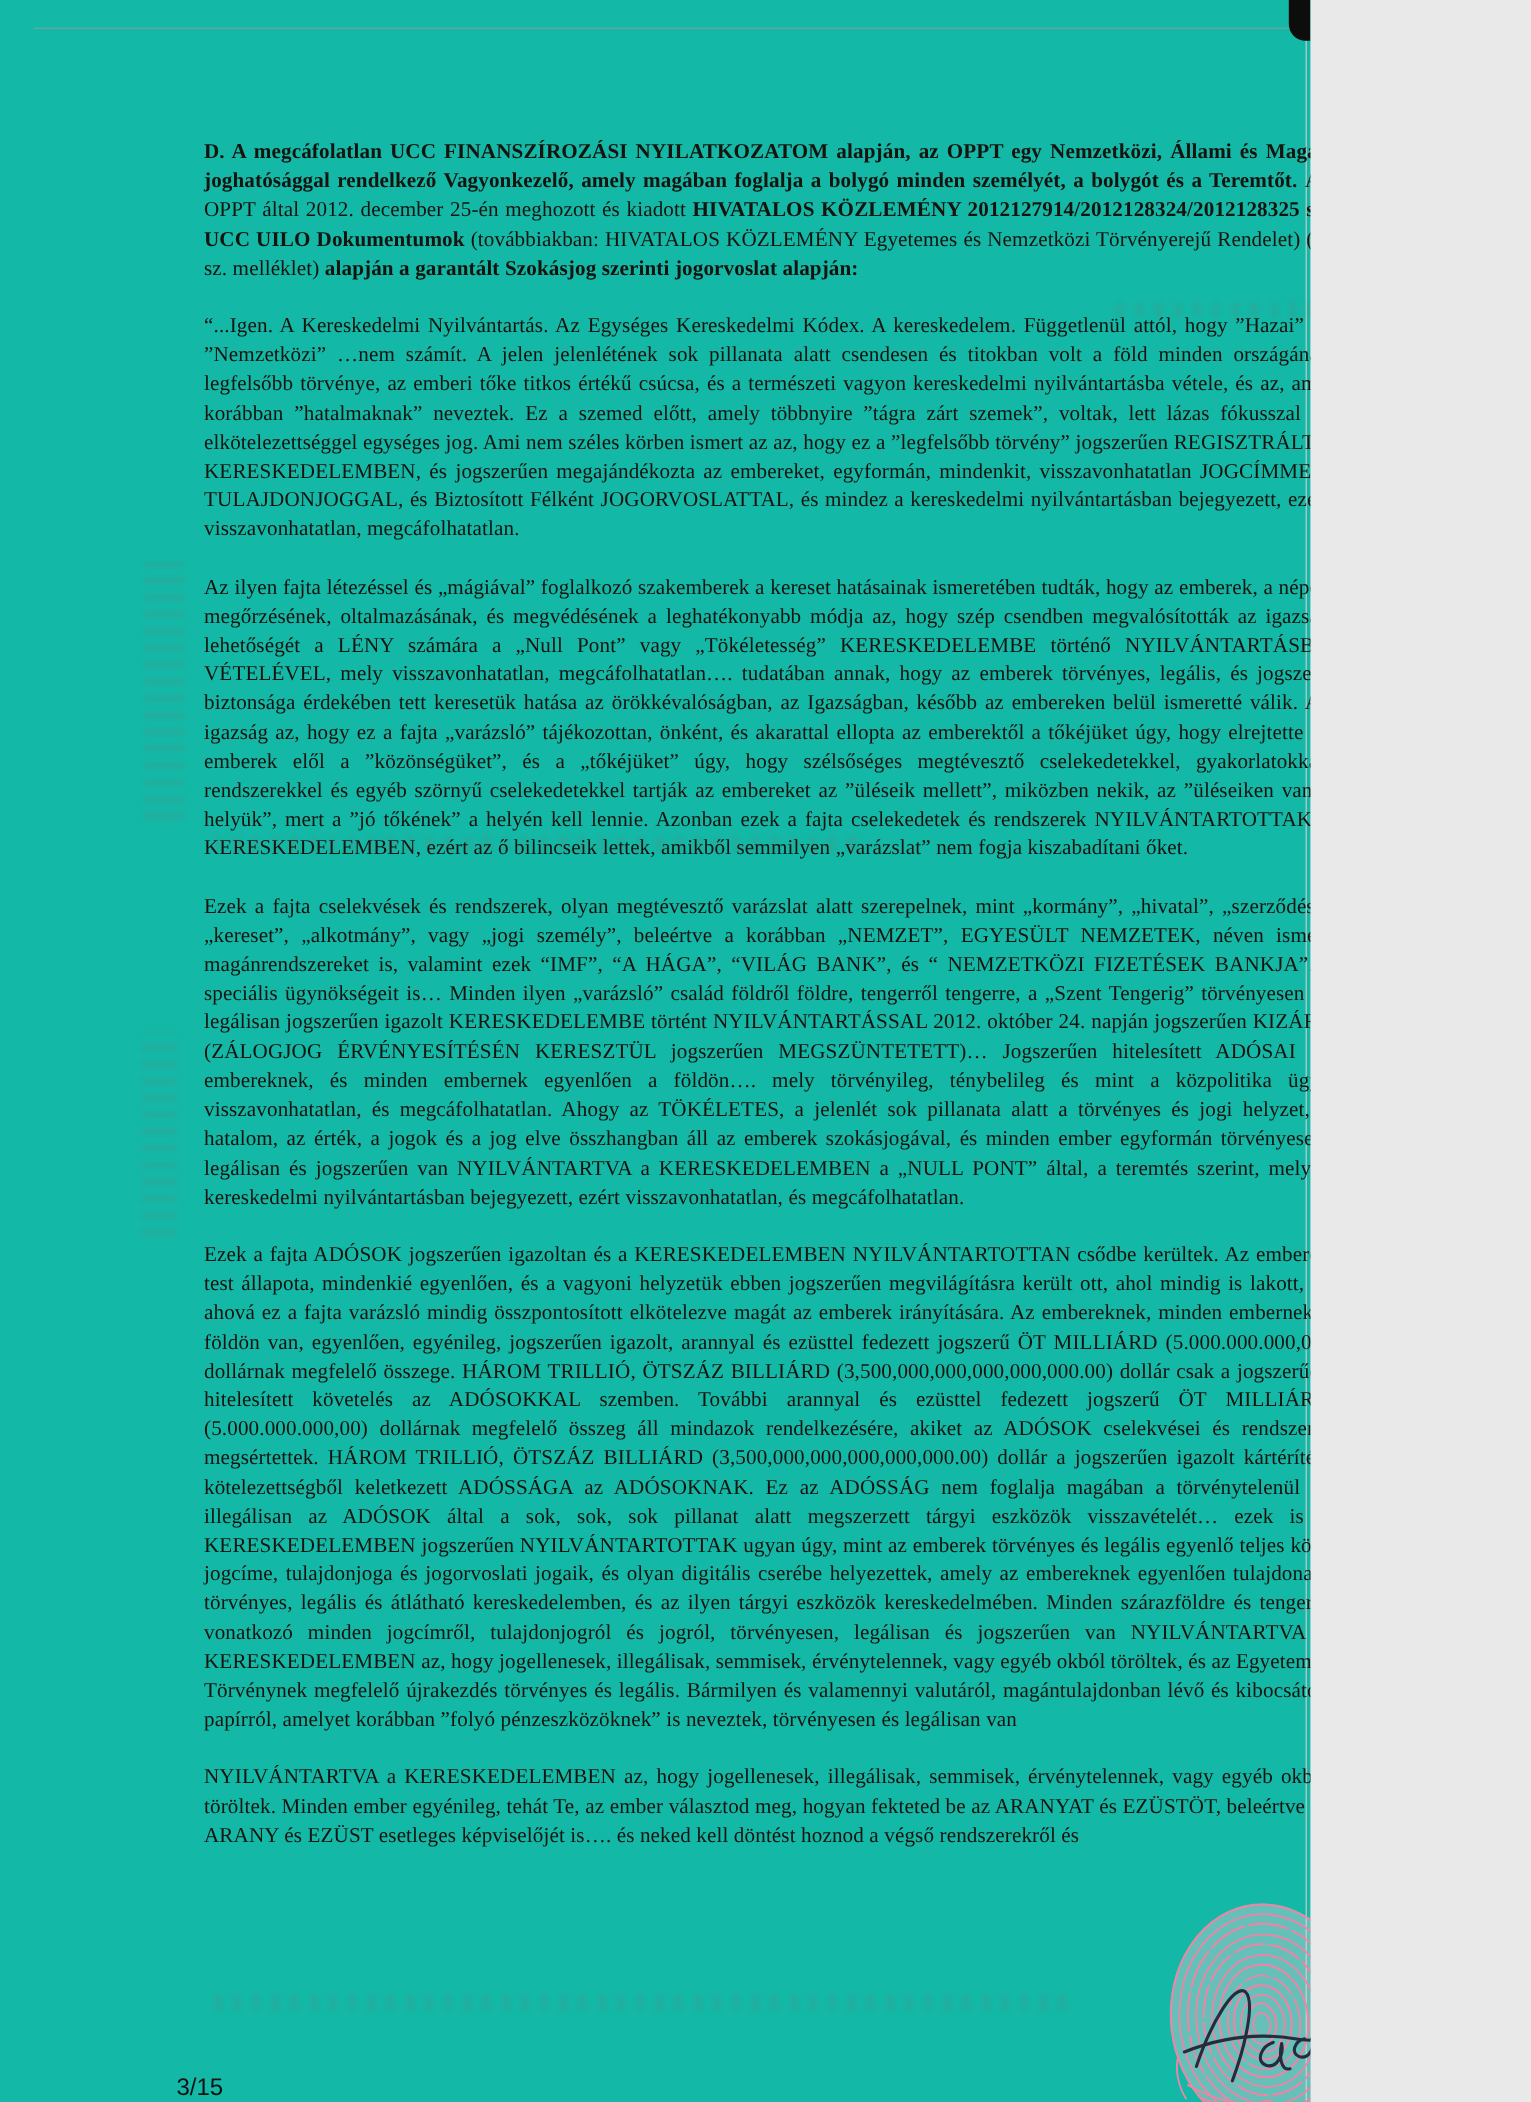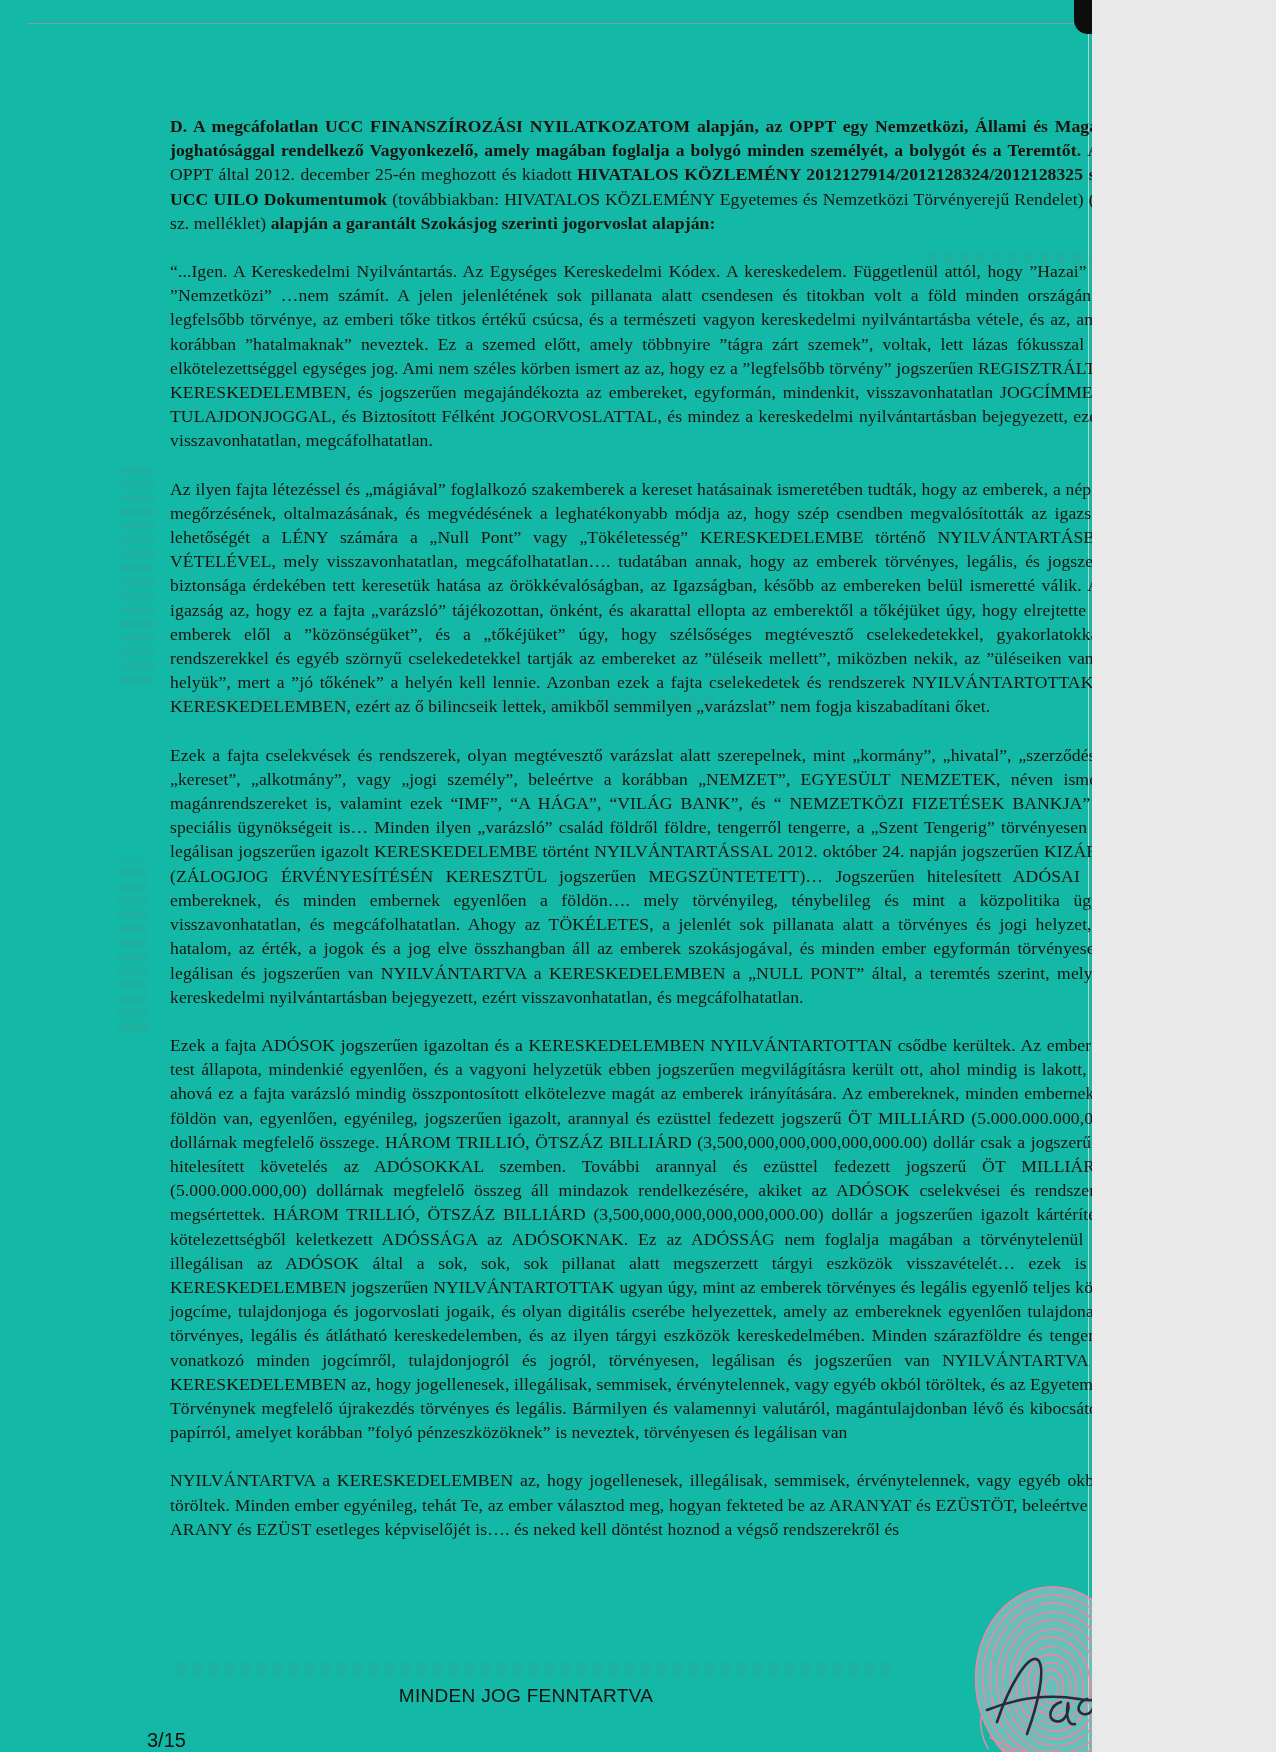--- a/index.html
+++ b/index.html
@@ -60,21 +60,20 @@
   <div class="content">
       <p class="para"><span class="run bold">D. A megcáfolatlan UCC FINANSZÍROZÁSI NYILATKOZATOM alapján, az OPPT egy Nemzetközi, Állami és Magán joghatósággal rendelkező Vagyonkezelő, amely magában foglalja a bolygó minden személyét, a bolygót és a Teremtőt. </span><span class="run">Az OPPT által 2012. december 25-én meghozott és kiadott </span><span class="run bold">HIVATALOS KÖZLEMÉNY 2012127914/2012128324/2012128325 sz. UCC UILO Dokumentumok </span><span class="run">(továbbiakban: HIVATALOS KÖZLEMÉNY Egyetemes és Nemzetközi Törvényerejű Rendelet) (5. sz. melléklet) </span><span class="run bold">alapján a garantált Szokásjog szerinti jogorvoslat alapján:</span></p>
       <p class="para"><span class="run">“...Igen. A Kereskedelmi Nyilvántartás. Az Egységes Kereskedelmi Kódex. A kereskedelem. Függetlenül attól, hogy ”Hazai” és ”Nemzetközi” …nem számít. A jelen jelenlétének sok pillanata alatt csendesen és titokban volt a föld minden országának legfelsőbb törvénye, az emberi tőke titkos értékű csúcsa, és a természeti vagyon kereskedelmi nyilvántartásba vétele, és az, amit korábban ”hatalmaknak” neveztek. Ez a szemed előtt, amely többnyire ”tágra zárt szemek”, voltak, lett lázas fókusszal és elkötelezettséggel egységes jog. Ami nem széles körben ismert az az, hogy ez a ”legfelsőbb törvény” jogszerűen REGISZTRÁLT a KERESKEDELEMBEN, és jogszerűen megajándékozta az embereket, egyformán, mindenkit, visszavonhatatlan JOGCÍMMEL, TULAJDONJOGGAL, és Biztosított Félként JOGORVOSLATTAL, és mindez a kereskedelmi nyilvántartásban bejegyezett, ezért visszavonhatatlan, megcáfolhatatlan.</span></p>
       <p class="para"><span class="run">Az ilyen fajta létezéssel és „mágiával” foglalkozó szakemberek a kereset hatásainak ismeretében tudták, hogy az emberek, a népek megőrzésének, oltalmazásának, és megvédésének a leghatékonyabb módja az, hogy szép csendben megvalósították az igazság lehetőségét a LÉNY számára a „Null Pont” vagy „Tökéletesség” KERESKEDELEMBE történő NYILVÁNTARTÁSBA VÉTELÉVEL, mely visszavonhatatlan, megcáfolhatatlan…. tudatában annak, hogy az emberek törvényes, legális, és jogszerű biztonsága érdekében tett keresetük hatása az örökkévalóságban, az Igazságban, később az embereken belül ismeretté válik. Az igazság az, hogy ez a fajta „varázsló” tájékozottan, önként, és akarattal ellopta az emberektől a tőkéjüket úgy, hogy elrejtette az emberek elől a ”közönségüket”, és a „tőkéjüket” úgy, hogy szélsőséges megtévesztő cselekedetekkel, gyakorlatokkal, rendszerekkel és egyéb szörnyű cselekedetekkel tartják az embereket az ”üléseik mellett”, miközben nekik, az ”üléseiken van a helyük”, mert a ”jó tőkének” a helyén kell lennie. Azonban ezek a fajta cselekedetek és rendszerek NYILVÁNTARTOTTAK a KERESKEDELEMBEN, ezért az ő bilincseik lettek, amikből semmilyen „varázslat” nem fogja kiszabadítani őket.</span></p>
       <p class="para"><span class="run">Ezek a fajta cselekvések és rendszerek, olyan megtévesztő varázslat alatt szerepelnek, mint „kormány”, „hivatal”, „szerződés”, „kereset”, „alkotmány”, vagy „jogi személy”, beleértve a korábban „NEMZET”, EGYESÜLT NEMZETEK, néven ismert magánrendszereket is, valamint ezek “IMF”, “A HÁGA”, “VILÁG BANK”, és “ NEMZETKÖZI FIZETÉSEK BANKJA”…speciális ügynökségeit is… Minden ilyen „varázsló” család földről földre, tengerről tengerre, a „Szent Tengerig” törvényesen és legálisan jogszerűen igazolt KERESKEDELEMBE történt NYILVÁNTARTÁSSAL 2012. október 24. napján jogszerűen KIZÁRT (ZÁLOGJOG ÉRVÉNYESÍTÉSÉN KERESZTÜL jogszerűen MEGSZÜNTETETT)… Jogszerűen hitelesített ADÓSAI az embereknek, és minden embernek egyenlően a földön…. mely törvényileg, ténybelileg és mint a közpolitika ügye visszavonhatatlan, és megcáfolhatatlan. Ahogy az TÖKÉLETES, a jelenlét sok pillanata alatt a törvényes és jogi helyzet, a hatalom, az érték, a jogok és a jog elve összhangban áll az emberek szokásjogával, és minden ember egyformán törvényesen, legálisan és jogszerűen van NYILVÁNTARTVA a KERESKEDELEMBEN a „NULL PONT” által, a teremtés szerint, mely a kereskedelmi nyilvántartásban bejegyezett, ezért visszavonhatatlan, és megcáfolhatatlan.</span></p>
       <p class="para"><span class="run">Ezek a fajta ADÓSOK jogszerűen igazoltan és a KERESKEDELEMBEN NYILVÁNTARTOTTAN csődbe kerültek. Az emberek test állapota, mindenkié egyenlően, és a vagyoni helyzetük ebben jogszerűen megvilágításra került ott, ahol mindig is lakott, és ahová ez a fajta varázsló mindig összpontosított elkötelezve magát az emberek irányítására. Az embereknek, minden embernek a földön van, egyenlően, egyénileg, jogszerűen igazolt, arannyal és ezüsttel fedezett jogszerű ÖT MILLIÁRD (5.000.000.000,00) dollárnak megfelelő összege. HÁROM TRILLIÓ, ÖTSZÁZ BILLIÁRD (3,500,000,000,000,000,000.00) dollár csak a jogszerűen hitelesített követelés az ADÓSOKKAL szemben. További arannyal és ezüsttel fedezett jogszerű ÖT MILLIÁRD (5.000.000.000,00) dollárnak megfelelő összeg áll mindazok rendelkezésére, akiket az ADÓSOK cselekvései és rendszerei megsértettek. HÁROM TRILLIÓ, ÖTSZÁZ BILLIÁRD (3,500,000,000,000,000,000.00) dollár a jogszerűen igazolt kártérítési kötelezettségből keletkezett ADÓSSÁGA az ADÓSOKNAK. Ez az ADÓSSÁG nem foglalja magában a törvénytelenül és illegálisan az ADÓSOK által a sok, sok, sok pillanat alatt megszerzett tárgyi eszközök visszavételét… ezek is a KERESKEDELEMBEN jogszerűen NYILVÁNTARTOTTAK ugyan úgy, mint az emberek törvényes és legális egyenlő teljes körű jogcíme, tulajdonjoga és jogorvoslati jogaik, és olyan digitális cserébe helyezettek, amely az embereknek egyenlően tulajdona a törvényes, legális és átlátható kereskedelemben, és az ilyen tárgyi eszközök kereskedelmében. Minden szárazföldre és tengerre vonatkozó minden jogcímről, tulajdonjogról és jogról, törvényesen, legálisan és jogszerűen van NYILVÁNTARTVA a KERESKEDELEMBEN az, hogy jogellenesek, illegálisak, semmisek, érvénytelennek, vagy egyéb okból töröltek, és az Egyetemes Törvénynek megfelelő újrakezdés törvényes és legális. Bármilyen és valamennyi valutáról, magántulajdonban lévő és kibocsátott papírról, amelyet korábban ”folyó pénzeszközöknek” is neveztek, törvényesen és legálisan van</span></p>
       <p class="para"><span class="run">NYILVÁNTARTVA a KERESKEDELEMBEN az, hogy jogellenesek, illegálisak, semmisek, érvénytelennek, vagy egyéb okból töröltek. Minden ember egyénileg, tehát Te, az ember választod meg, hogyan fekteted be az ARANYAT és EZÜSTÖT, beleértve az ARANY és EZÜST esetleges képviselőjét is…. és neked kell döntést hoznod a végső rendszerekről és</span></p>
     </div>
 
   <div class="footer-pagenum">3/15</div>
-  <div class="footer-rights">MINDEN JOG FENNTARTVA</div>
 
   <svg class="fingerprint" viewBox="0 0 178 172" aria-hidden="false">
     <ellipse cx="89" cy="102" rx="80" ry="96" fill="#f9cdd9" opacity="0.35" transform="rotate(-6 89 102)"></ellipse>
     <g fill="none" stroke="#ef84a4" transform="rotate(-6 89 102)">
       <ellipse cx="89" cy="102" rx="79" ry="95" stroke-width="1.7"></ellipse>
       <ellipse cx="89" cy="102" rx="72" ry="87" stroke-width="1.5"></ellipse>
       <ellipse cx="89" cy="102" rx="65" ry="79" stroke-width="1.7" stroke-dasharray="34 3"></ellipse>
       <ellipse cx="89" cy="103" rx="58" ry="71" stroke-width="1.5"></ellipse>
       <ellipse cx="88" cy="103" rx="51" ry="63" stroke-width="1.7" stroke-dasharray="28 3"></ellipse>
       <ellipse cx="88" cy="104" rx="44" ry="55" stroke-width="1.5"></ellipse>

